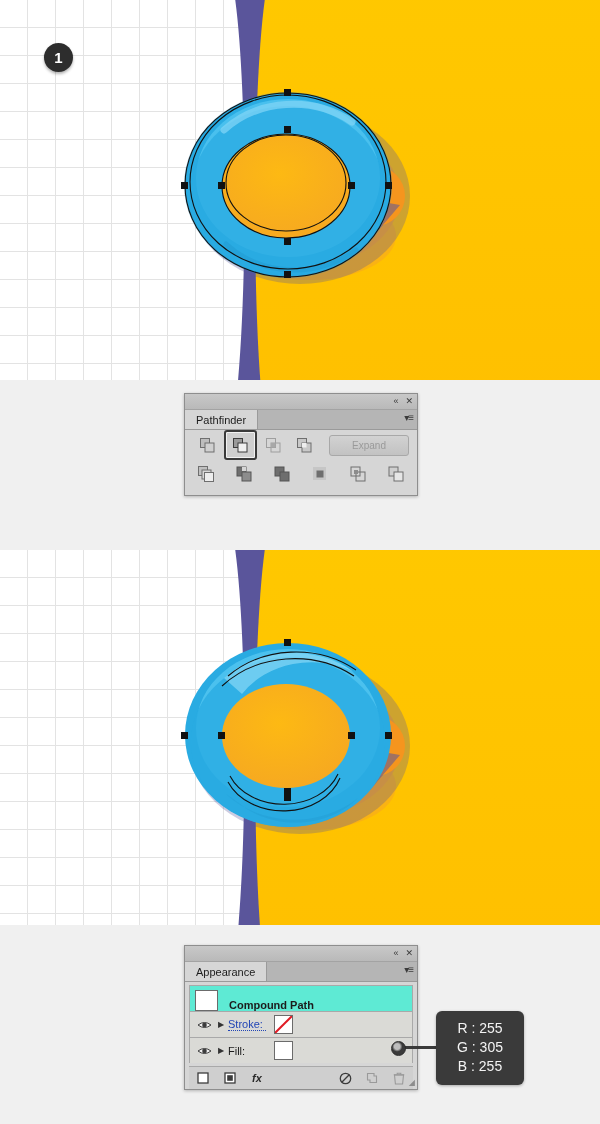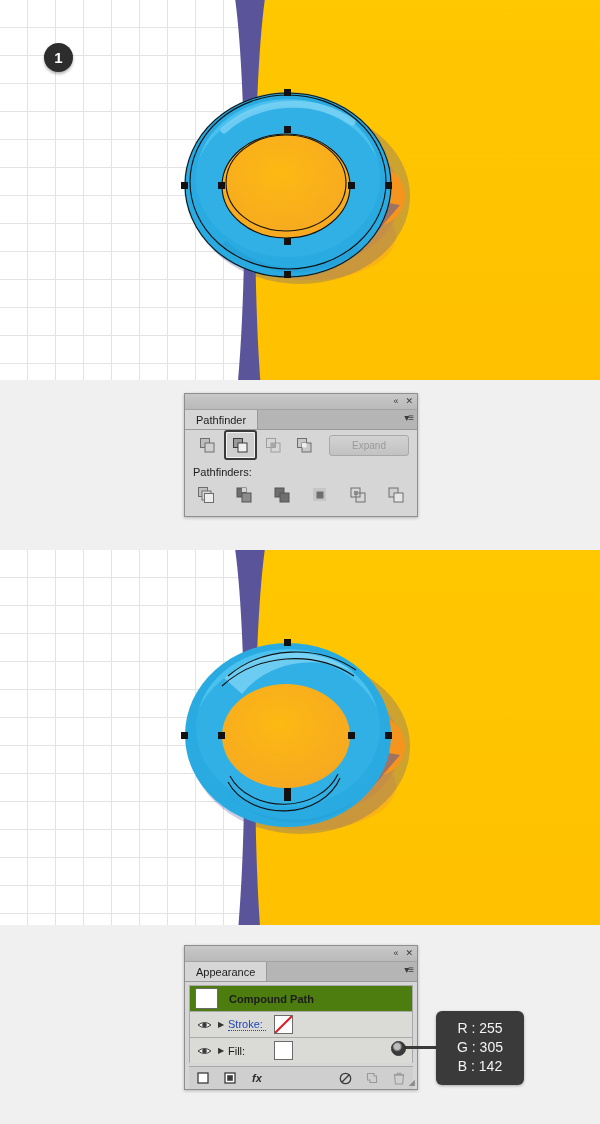--- a/index.html
+++ b/index.html
@@ -128,21 +128,21 @@
   .ap-row{
     display:flex;align-items:center;
     height:25px;
     background:#dadad6;
     border:1px solid #a9a9a9;
     border-bottom:none;
     padding:0 4px;
     position:relative;
   }
   .ap-row:last-child{border-bottom:1px solid #a9a9a9;}
-  .ap-head{background:#4d7c0f;}
+  .ap-head{background:#5eead4;align-items:flex-end;}
   .ap-thumb{
     width:21px;height:19px;background:#fff;
     border:1px solid #6b6b6b;margin-left:1px;
   }
   .ap-title{
     font-size:11px;font-weight:bold;color:#1c1c1c;
     margin-left:11px;
   }
   .ap-eye{width:20px;display:flex;align-items:center;justify-content:center;}
   .ap-arrow{
@@ -300,21 +300,20 @@
         </div>
         <div class="pf-btn">
           <svg width="17" height="17" viewBox="0 0 17 17">
             <rect x="1.5" y="1.5" width="9" height="9" fill="#c8c8c8" stroke="#6e6e6e"></rect>
             <rect x="6" y="6" width="9" height="9" fill="#c8c8c8" stroke="#6e6e6e"></rect>
             <rect x="6" y="6" width="4.5" height="4.5" fill="#eeeeee"></rect>
           </svg>
         </div>
         <div class="pf-expand">Expand</div>
       </div>
-      <div class="pf-label">Pathfinders:</div>
       <div class="pf-row2">
         <div class="pf-btn2">
           <svg width="18" height="18" viewBox="0 0 18 18">
             <rect x="1.5" y="1.5" width="9" height="9" fill="#c0c0c0" stroke="#6e6e6e"></rect>
             <rect x="5" y="5" width="9" height="9" fill="#d8d8d8" stroke="#6e6e6e"></rect>
             <rect x="7.5" y="7.5" width="9" height="9" fill="#ededed" stroke="#6e6e6e"></rect>
           </svg>
         </div>
         <div class="pf-btn2">
           <svg width="18" height="18" viewBox="0 0 18 18">
@@ -480,16 +479,16 @@
       </div>
       <div class="ap-grip">◢</div>
     </div>
   </div>
 
   <div class="callout-line"></div>
   <div class="callout-dot"></div>
   <div id="rgb-callout">
     <div>R : 255</div>
     <div>G : 305</div>
-    <div>B : 142</div>
+    <div>B : 255</div>
   </div>
 
 </div>
 
 </body></html>

